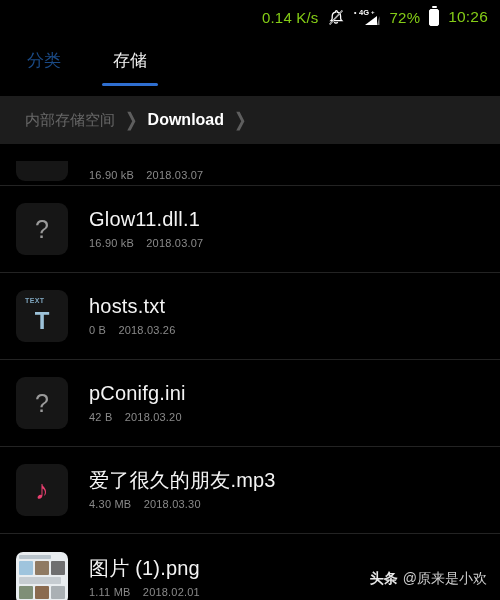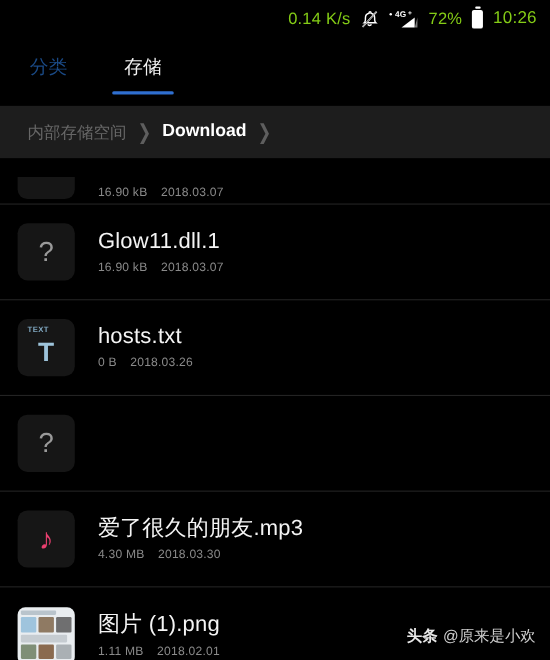--- a/index.html
+++ b/index.html
@@ -217,20 +217,27 @@
         <span class="sz">0 B</span>
         <span>2018.03.26</span>
       </div>
     </div>
   </div>
 
   <div class="row">
     <div class="icon-box">
       <span class="q-glyph">?</span>
     </div>
+    <div class="meta">
+      <div class="fname">pConifg.ini</div>
+      <div class="fsub">
+        <span class="sz">42 B</span>
+        <span>2018.03.20</span>
+      </div>
+    </div>
   </div>
 
   <div class="row">
     <div class="icon-box">
       <span class="note-glyph">♪</span>
     </div>
     <div class="meta">
       <div class="fname">爱了很久的朋友.mp3</div>
       <div class="fsub">
         <span class="sz">4.30 MB</span>

